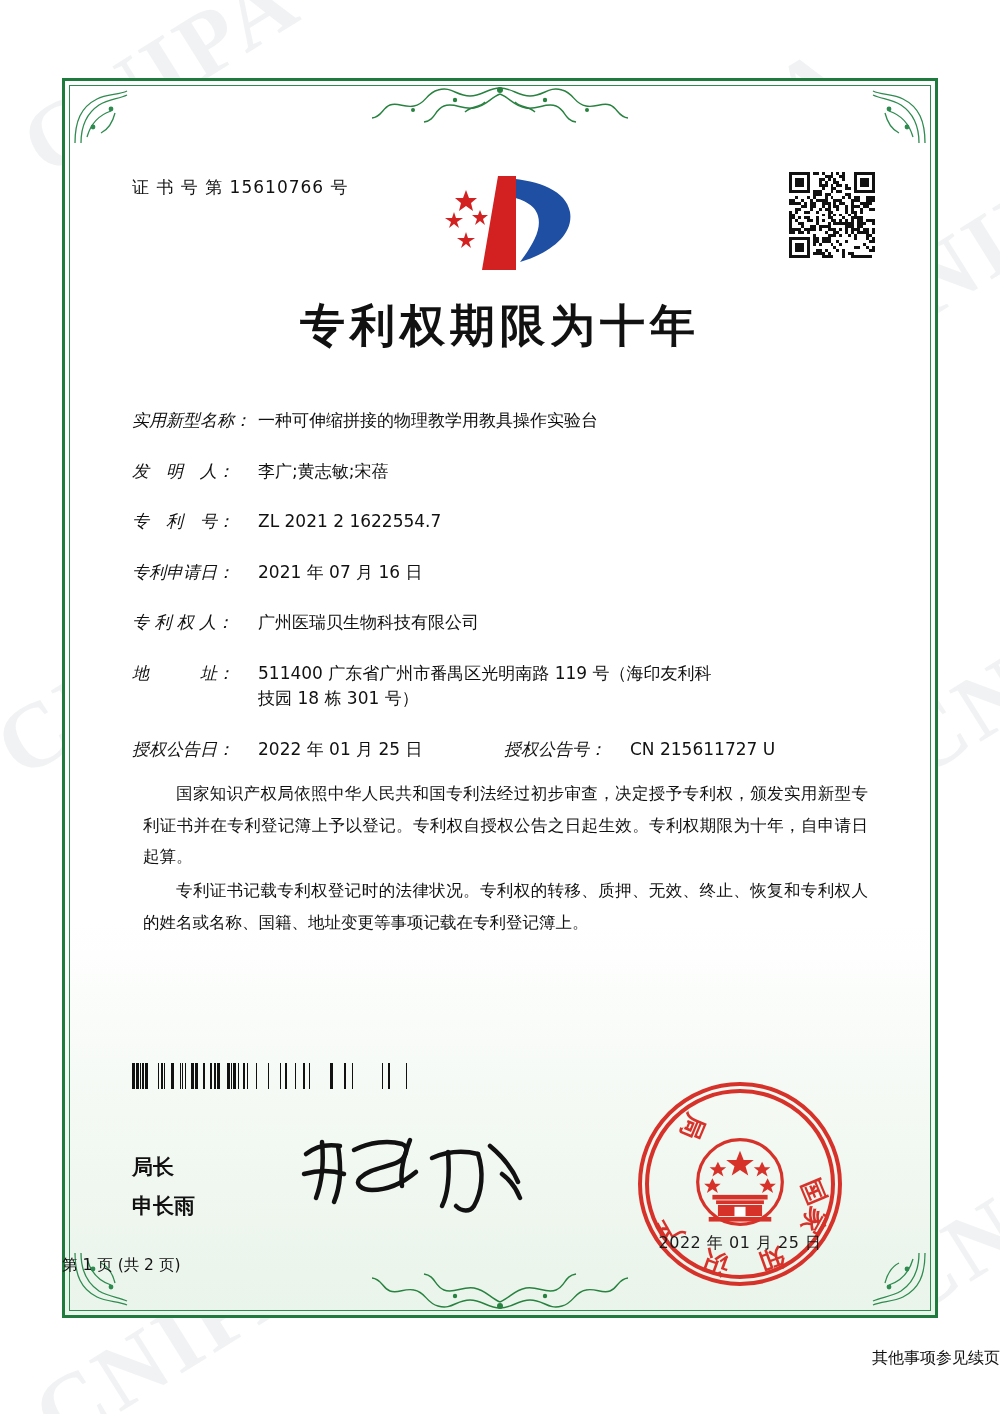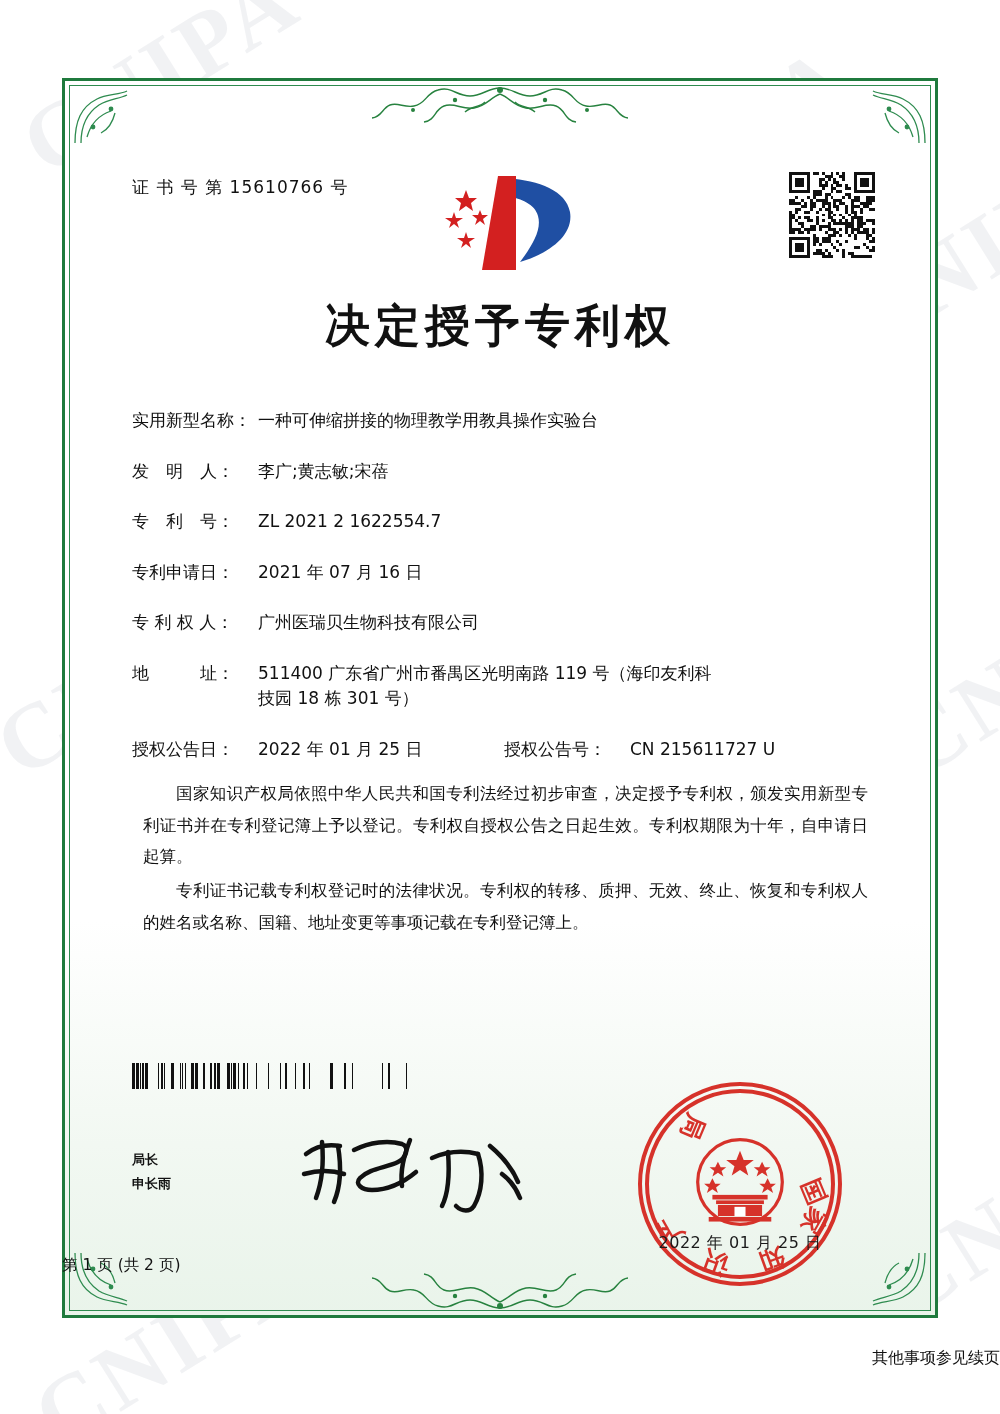--- a/index.html
+++ b/index.html
@@ -147,20 +147,21 @@
   .field-row {
     display: flex;
     align-items: flex-start;
     margin-bottom: 25px;
   }
   .field-label {
     width: 126px;
     flex: 0 0 126px;
     white-space: pre;
     font-family: "DejaVu Sans", sans-serif;
+    font-style: italic;
   }
   .field-value {
     flex: 1;
     font-family: "DejaVu Sans", sans-serif;
   }
   .field-value .indent2 { display: block; }
 
   .row-split {
     display: flex;
     margin-bottom: 22px;
@@ -192,21 +193,21 @@
     top: 985px;
     width: 275px;
     height: 26px;
   }
   .barcode svg { display: block; width: 100%; height: 100%; }
 
   .director {
     position: absolute;
     left: 70px;
     top: 1070px;
-    font-size: 13px;
+    font-size: 21px;
     line-height: 1.85;
     font-weight: bold;
     color: #111;
   }
 
   .signature {
     position: absolute;
     left: 230px;
     top: 1050px;
     width: 250px;
@@ -666,21 +667,21 @@
 
         <g fill="#d32020">
           <polygon points="46,20 49,28 57,28 51,33 53,41 46,36 39,41 41,33 35,28 43,28"></polygon>
           <polygon points="34,42 36,48 43,48 37,52 39,58 34,54 29,58 31,52 25,48 32,48"></polygon>
           <polygon points="46,62 48,68 55,68 49,72 51,78 46,74 41,78 43,72 37,68 44,68"></polygon>
           <polygon points="60,40 62,45 68,45 63,49 65,55 60,51 55,55 57,49 52,45 58,45"></polygon>
         </g>
       </svg>
     </div>
 
-    <div class="title">决定授予专利权</div>
+    <div class="title">专利权期限为十年</div>
 
     <div class="fields">
 
       <div class="field-row">
         <div class="field-label">实用新型名称：</div>
         <div class="field-value">一种可伸缩拼接的物理教学用教具操作实验台</div>
       </div>
 
       <div class="field-row">
         <div class="field-label">发　明　人：</div>

